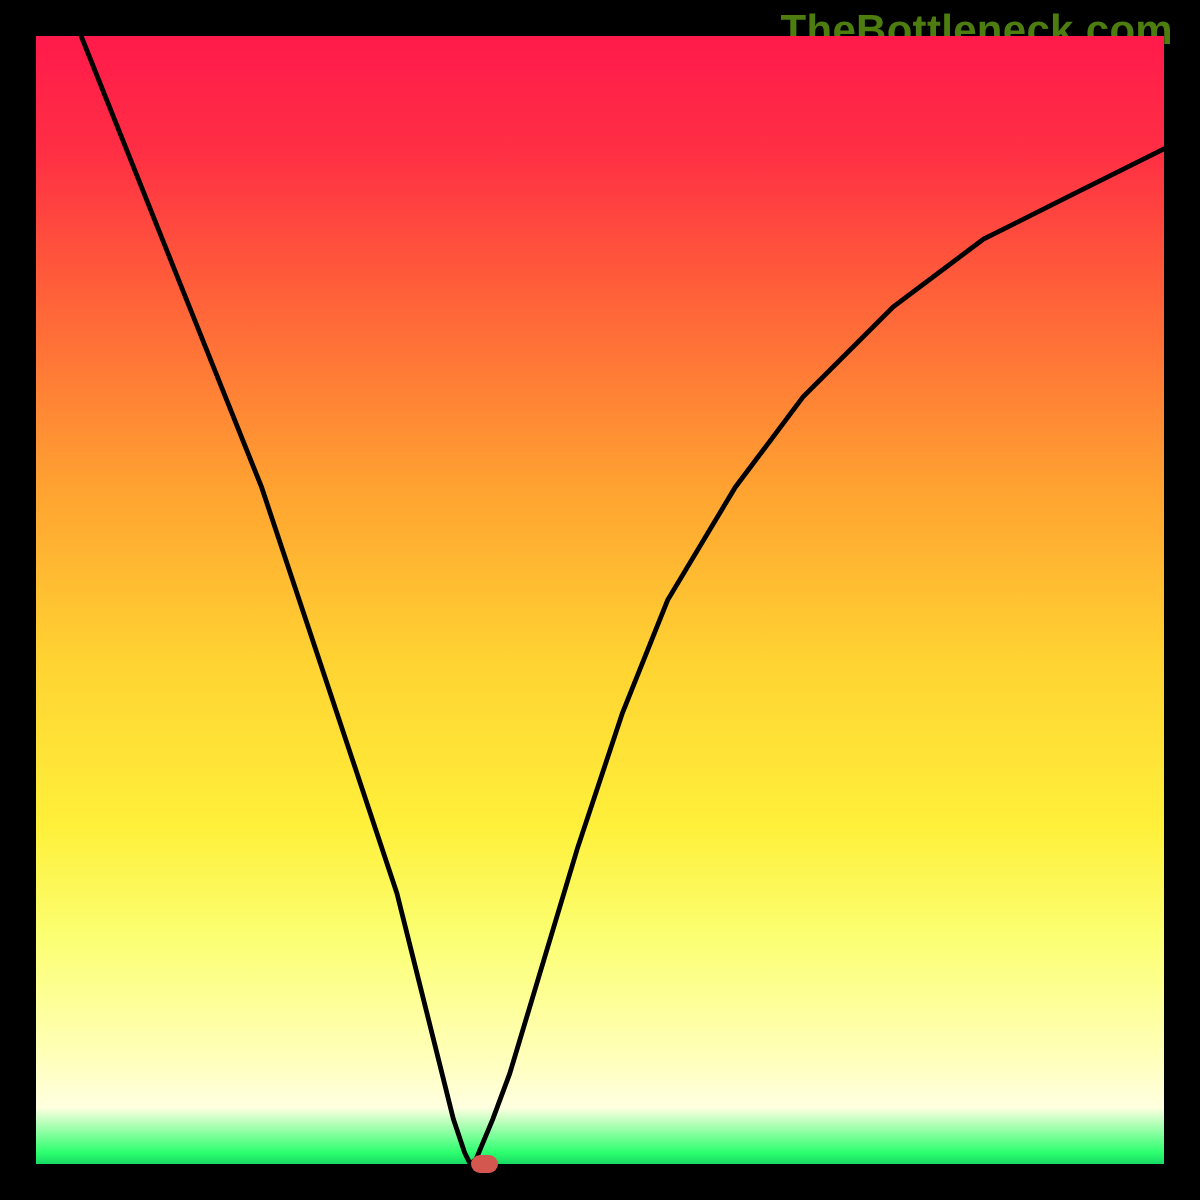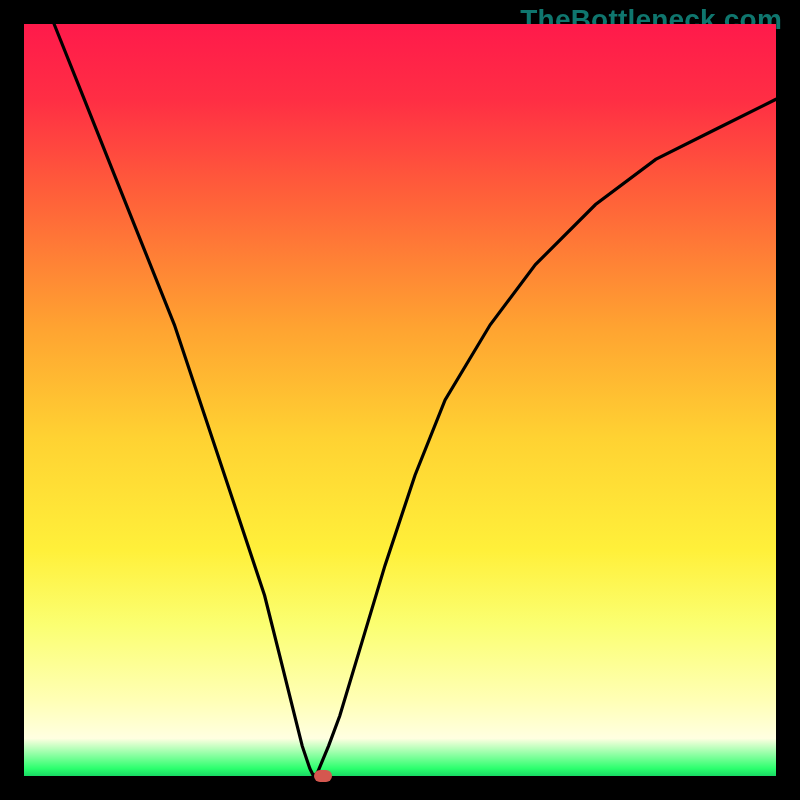--- a/index.html
+++ b/index.html
@@ -16,21 +16,21 @@
     width: 800px;
     height: 800px;
     background: #000;
   }
   .watermark {
     position: absolute;
     top: 4px;
     right: 18px;
     font-size: 28px;
     font-weight: 600;
-    color: #0f766e;
+    color: #4d7c0f;
     letter-spacing: 0.2px;
     user-select: none;
   }
   .plot-box {
     position: absolute;
     left: 24px;
     top: 24px;
     width: 752px;
     height: 752px;
     background: linear-gradient(

